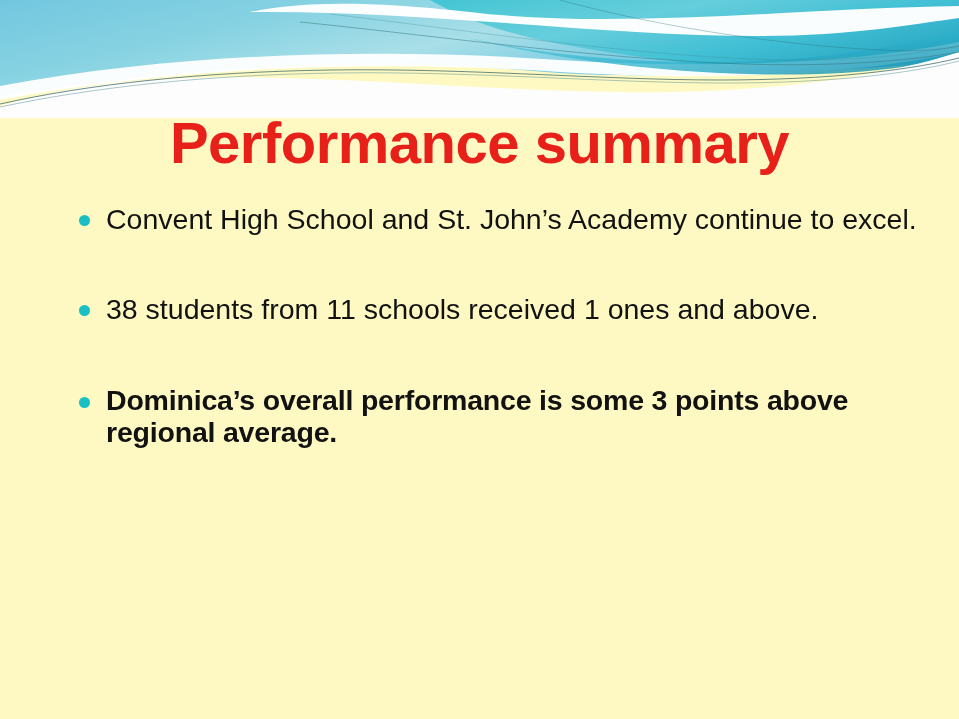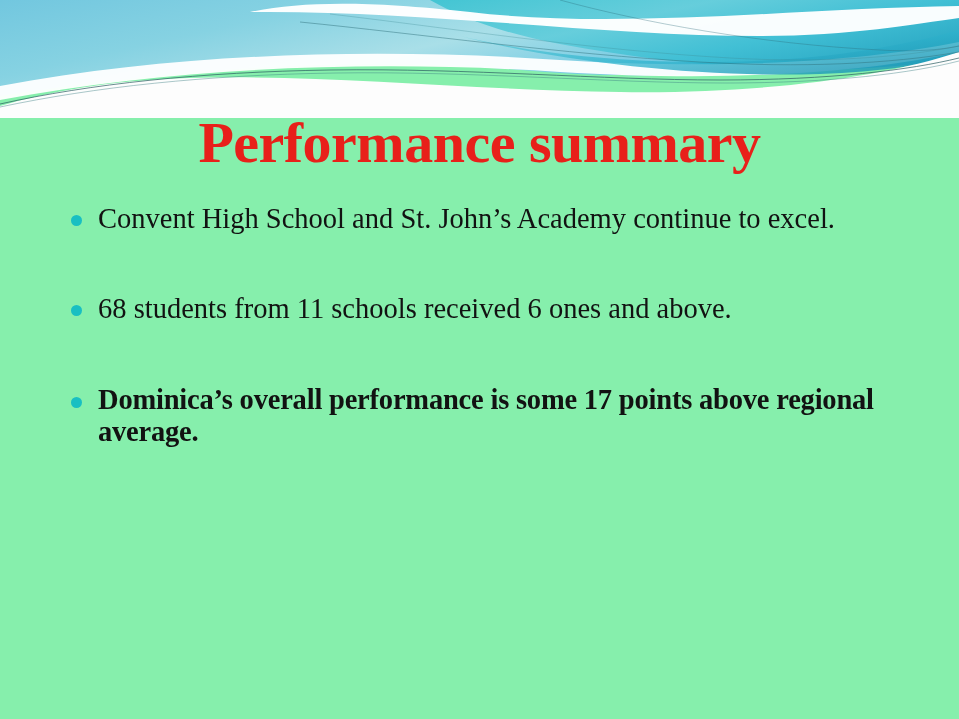--- a/index.html
+++ b/index.html
@@ -9,23 +9,22 @@
     background: #ffffff;
   }
   body {
     font-family: "Liberation Sans", sans-serif;
   }
 
   .slide {
     position: relative;
     width: 959px;
     height: 719px;
-    background: #86efac;
+    background: #fef9c3;
     overflow: hidden;
-    font-family: Liberation Serif, serif;
   }
 
   
   .header-wave {
     position: absolute;
     top: 0;
     left: 0;
     width: 959px;
     height: 118px;
     overflow: hidden;
@@ -49,21 +48,21 @@
     color: #e8201a;
     letter-spacing: -0.5px;
     line-height: 1.15;
     white-space: nowrap;
   }
 
   
   .bullet-list {
     position: absolute;
     top: 203px;
-    left: 54px;
+    left: 62px;
     width: 880px;
     margin: 0;
     padding: 0;
     list-style: none;
   }
   .bullet-item {
     position: relative;
     padding-left: 44px;
     font-size: 28.5px;
     line-height: 1.14;
@@ -148,24 +147,24 @@
 
   <ul class="bullet-list">
 
     <li class="bullet-item">
       <span class="bullet-marker"></span>
       <span class="bullet-text">Convent High School and St. John’s Academy continue to excel.</span>
     </li>
 
     <li class="bullet-item">
       <span class="bullet-marker"></span>
-      <span class="bullet-text">68 students from 11 schools received 6 ones and above.</span>
+      <span class="bullet-text">38 students from 11 schools received 1 ones and above.</span>
     </li>
 
     <li class="bullet-item bold tight">
       <span class="bullet-marker"></span>
-      <span class="bullet-text">Dominica’s overall performance is some 17 points above regional average.</span>
+      <span class="bullet-text">Dominica’s overall performance is some 3 points above regional average.</span>
     </li>
 
 
   </ul>
 
 </div>
 
 </body></html>

